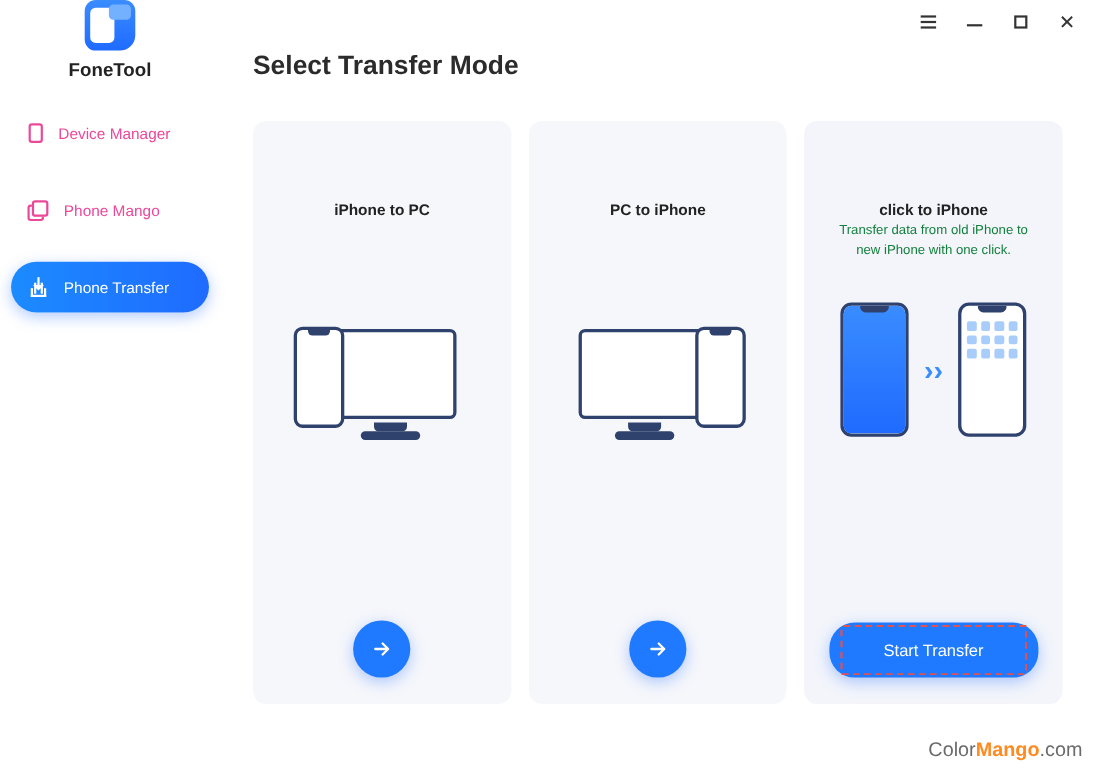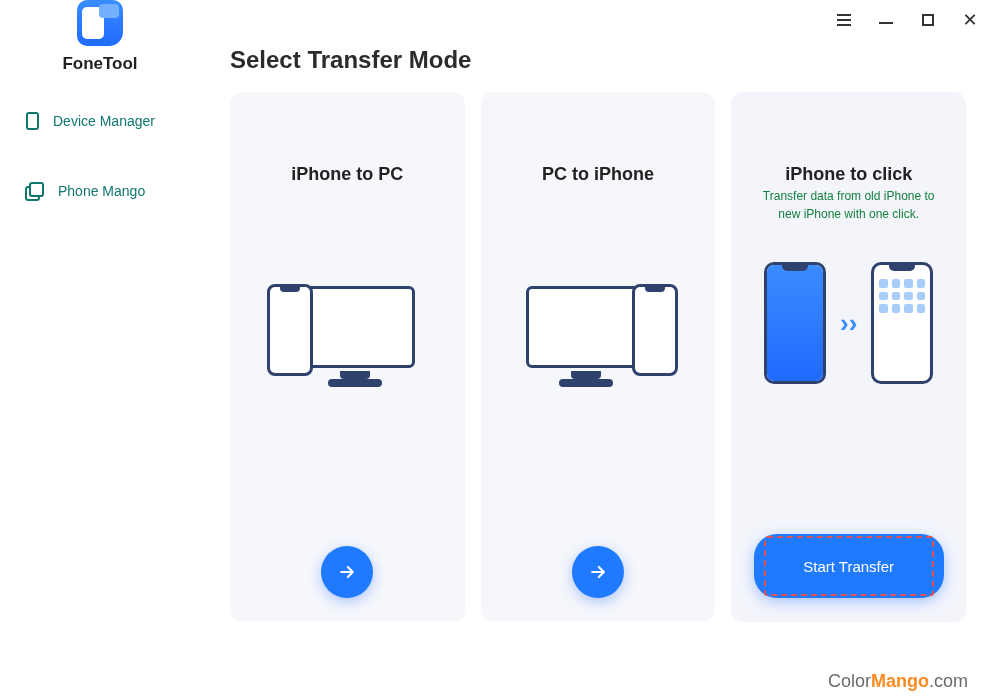--- a/index.html
+++ b/index.html
@@ -9,21 +9,21 @@
   .sidebar { width: 200px; flex-shrink: 0; }
   .brand { display: flex; flex-direction: column; align-items: center; margin-bottom: 22px; }
   .brand-icon { width: 46px; height: 46px; background: linear-gradient(180deg,#3a8cff,#1f6bff); border-radius: 10px 10px 14px 10px; position: relative; margin-bottom: 8px; }
   .brand-icon::before { content:""; position:absolute; width:22px; height:32px; background:#fff; border-radius:5px; left:5px; top:7px; }
   .brand-icon::after { content:""; position:absolute; width:20px; height:14px; background:#73b1ff; border-radius:4px; right:4px; top:4px; }
   .brand-name { font-size: 17px; font-weight: 600; color:#222; }
   .nav { margin-top: 16px; padding: 0 10px; }
   .nav-item {
     display: flex; align-items: center; gap: 14px;
     height: 46px; padding: 0 16px; margin: 24px 0;
-    border-radius: 23px; cursor: pointer; font-size: 14px; color:#0f766e;
+    border-radius: 23px; cursor: pointer; font-size: 14px; color:#ec4899;
   }
   .nav-item.selected {
     background: linear-gradient(90deg,#1c8bff,#1f6bff); color:#fff;
     box-shadow: 0 4px 14px rgba(31,107,255,.35);
   }
   .nav-icon { width: 18px; height: 18px; display:inline-block; position:relative; flex-shrink:0; }
   .nav-icon.phone { width:13px; height:18px; border:2px solid currentColor; border-radius:3px; }
   .nav-icon.stack { width:15px; height:15px; border:2px solid currentColor; border-radius:3px; box-shadow:-4px 4px 0 -2px #fff, -4px 4px 0 0 currentColor; margin-left:3px; margin-bottom:3px;}
   .nav-icon.folder { width:18px; height:14px; border:2px solid currentColor; border-radius:2px 3px 3px 3px; }
   .nav-icon.case { width:18px; height:13px; border:2px solid currentColor; border-radius:3px; }
@@ -37,28 +37,28 @@
   .titlebar { position:absolute; top:0; right:0; height:40px; display:flex; align-items:center; gap:26px; padding-right:22px; }
   .tb-btn { width:16px; height:16px; display:flex; align-items:center; justify-content:center; cursor:pointer; color:#333; font-size:16px; }
   .tb-hamburger { display:flex; flex-direction:column; gap:3px; }
   .tb-hamburger span { width:14px; height:2px; background:#333; display:block; }
   .tb-min { border-bottom:2px solid #333; width:14px; height:8px; }
   .tb-max { width:12px; height:12px; border:2px solid #333; }
   .tb-close { font-size:18px; line-height:1; }
 
   
   .main { flex:1; padding: 46px 34px 20px 30px; position:relative; }
-  .page-title { font-size: 24px; font-weight: 700; margin-bottom: 18px; }
+  .page-title { font-size: 24px; font-weight: 700; margin-bottom: 36px; }
   .cards { display:flex; gap: 16px; height: 530px; }
   .card {
     flex:1; background:#f6f7fb; border-radius:12px; padding:28px 20px 24px;
     display:flex; flex-direction:column; align-items:center; text-align:center;
   }
   .card.active { background:#f3f5fb; }
-  .card-title { font-size:18px; font-weight:700; color:#222; margin-top:44px; }
+  .card-title { font-size:14px; font-weight:700; color:#222; margin-top:44px; }
   .card-sub { font-size:12px; color:#15803d; margin-top:2px; line-height:1.5; padding:0 6px; min-height:34px; }
   .illus { margin-top:30px; height:140px; display:flex; align-items:center; justify-content:center; gap:12px; position:relative; width:100%; }
   
   .combo { position:relative; width:160px; height:110px; }
   .monitor { position:absolute; left:28px; bottom:8px; width:120px; height:82px; background:#fff; border:3px solid #2f426e; border-radius:6px; }
   .monitor::after { content:""; position:absolute; left:50%; bottom:-14px; transform:translateX(-50%); width:30px; height:8px; background:#2f426e; border-radius:0 0 4px 4px; }
   .monitor::before { content:""; position:absolute; left:50%; bottom:-22px; transform:translateX(-50%); width:54px; height:8px; background:#2f426e; border-radius:4px; }
   .iphone-sm { position:absolute; bottom:0; width:46px; height:92px; background:#fff; border:3px solid #2f426e; border-radius:8px; }
   .iphone-sm.left { left:0; }
   .iphone-sm.right { right:0; }
@@ -77,29 +77,29 @@
   .spacer { flex:1; }
 
   .go-btn {
     width:52px; height:52px; border-radius:50%; background:#1f7aff; color:#fff;
     display:flex; align-items:center; justify-content:center; cursor:pointer;
     box-shadow:0 4px 14px rgba(31,107,255,.35);
   }
   .go-btn svg { width:20px; height:20px; }
 
   .start-btn {
-    width: 190px; height:64px; border-radius:23px; background:#1f7aff; color:#fff;
+    width: 190px; height:50px; border-radius:23px; background:#1f7aff; color:#fff;
     display:flex; align-items:center; justify-content:center; font-size:15px; cursor:pointer;
     box-shadow:0 4px 14px rgba(31,107,255,.35); position:relative;
   }
   .dashed-highlight {
     position:absolute; inset:2px 10px; border:2px dashed #e35050; border-radius:3px; pointer-events:none;
   }
 
-  .watermark { position:absolute; right:32px; bottom:8px; font-size:18px; color:#6b6b6b; font-family: Georgia, 'Times New Roman', serif; }
+  .watermark { position:absolute; right:16px; bottom:8px; font-size:18px; color:#6b6b6b; font-family: Georgia, 'Times New Roman', serif; }
   .watermark b { color:#ff8a1f; font-weight:600; font-style:normal; }
 </style>
 </head>
 <body>
 
 <div class="app">
 
   <div class="titlebar">
     <div class="tb-btn">
       <div class="tb-hamburger">
@@ -123,20 +123,26 @@
       <div class="brand-name">FoneTool</div>
     </div>
     <nav class="nav">
       <div class="nav-item">
         <span class="nav-icon phone"></span>
         <span>Device Manager</span>
       </div>
       <div class="nav-item">
         <span class="nav-icon stack"></span>
         <span>Phone Mango</span>
+      </div>
+      <div class="nav-item selected">
+        <span class="nav-icon dl">
+            <span class="arrhead"></span>
+          </span>
+        <span>Phone Transfer</span>
       </div>
     </nav>
   </aside>
 
   <main class="main">
     <h1 class="page-title">Select Transfer Mode</h1>
 
     <div class="cards">
 
       <div class="card">
@@ -171,21 +177,21 @@
         </div>
         <div class="spacer"></div>
         <div class="go-btn">
           <svg viewBox="0 0 24 24">
               <path fill="none" stroke="#fff" stroke-width="2.5" stroke-linecap="round" stroke-linejoin="round" d="M5 12h13M13 6l6 6-6 6"></path>
             </svg>
         </div>
       </div>
 
       <div class="card active">
-        <div class="card-title" style="margin-top:44px">iPhone to click</div>
+        <div class="card-title" style="margin-top:44px">click to iPhone</div>
         <div class="card-sub">Transfer data from old iPhone to new iPhone with one click.</div>
         <div class="illus">
           <div class="p2p">
             <div class="iphone-big src">
                 <div class="notch"></div>
                 <div class="screen"></div>
               </div>
             <div class="chevs">››</div>
             <div class="iphone-big dst">
               <div class="notch"></div>

